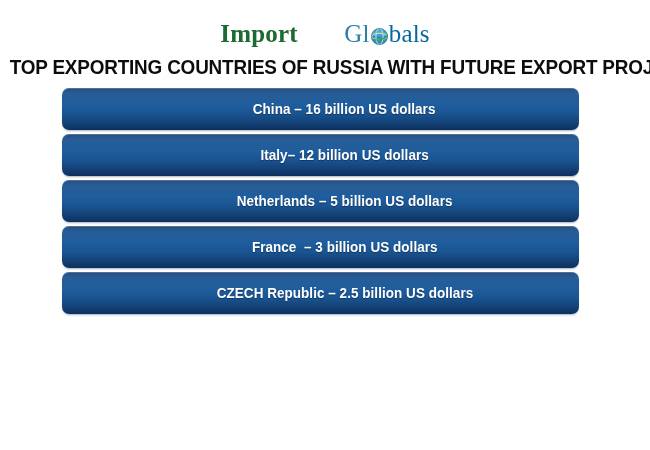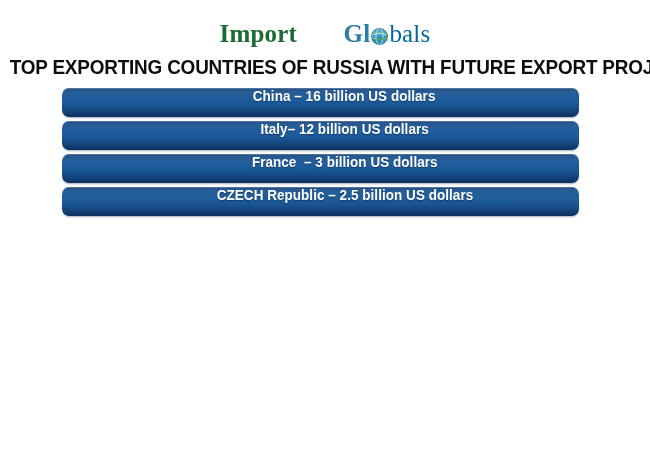--- a/index.html
+++ b/index.html
@@ -30,21 +30,21 @@
     letter-spacing: 0.2px;
     line-height: 28px;
     white-space: nowrap;
   }
   .logo-import {
     color: #1c6b33;
     font-weight: 700;
   }
   .logo-gl {
     color: #2d7fa8;
-    font-weight: 700;
+    font-weight: 400;
     margin-left: 40px;
   }
   .logo-bals {
     color: #0369a1;
     font-weight: 400;
   }
   .globe-icon {
     display: inline-block;
     width: 19px;
     height: 19px;
@@ -70,33 +70,34 @@
 
   
   .bars {
     position: absolute;
     left: 62px;
     top: 88px;
     width: 517px;
   }
   .bar-row {
     position: relative;
-    height: 29px;
+    height: 42px;
     margin-bottom: 4px;
     border-radius: 7px;
     background: linear-gradient(to bottom,
         #0d3a72 0%,
         #17518f 14%,
         #1d5c9d 42%,
         #1a5491 62%,
         #123f73 86%,
         #0c2f5e 100%);
     box-shadow: 0 2px 2px -1px rgba(60,80,110,0.45),
                 inset 0 1px 0 rgba(255,255,255,0.20);
     display: flex;
+    align-items: center;
     justify-content: center;
     overflow: hidden;
     padding-left: 48px;
   }
   .bar-row::after {
     content: "";
     position: absolute;
     left: 0; right: 0; top: 0;
     height: 46%;
     border-radius: 7px 7px 2px 2px;
@@ -136,18 +137,21 @@
 <div class="title">TOP EXPORTING COUNTRIES OF RUSSIA WITH FUTURE EXPORT PROJECTIONS</div>
 
 <div class="bars">
   <div class="bar-row">
     <span class="bar-label">China – 16 billion US dollars</span>
   </div>
   <div class="bar-row">
     <span class="bar-label">Italy– 12 billion US dollars</span>
   </div>
   <div class="bar-row">
+    <span class="bar-label">Netherlands – 5 billion US dollars</span>
+  </div>
+  <div class="bar-row">
     <span class="bar-label">France  – 3 billion US dollars</span>
   </div>
   <div class="bar-row">
     <span class="bar-label">CZECH Republic – 2.5 billion US dollars</span>
   </div>
 </div>
 
 </body></html>

